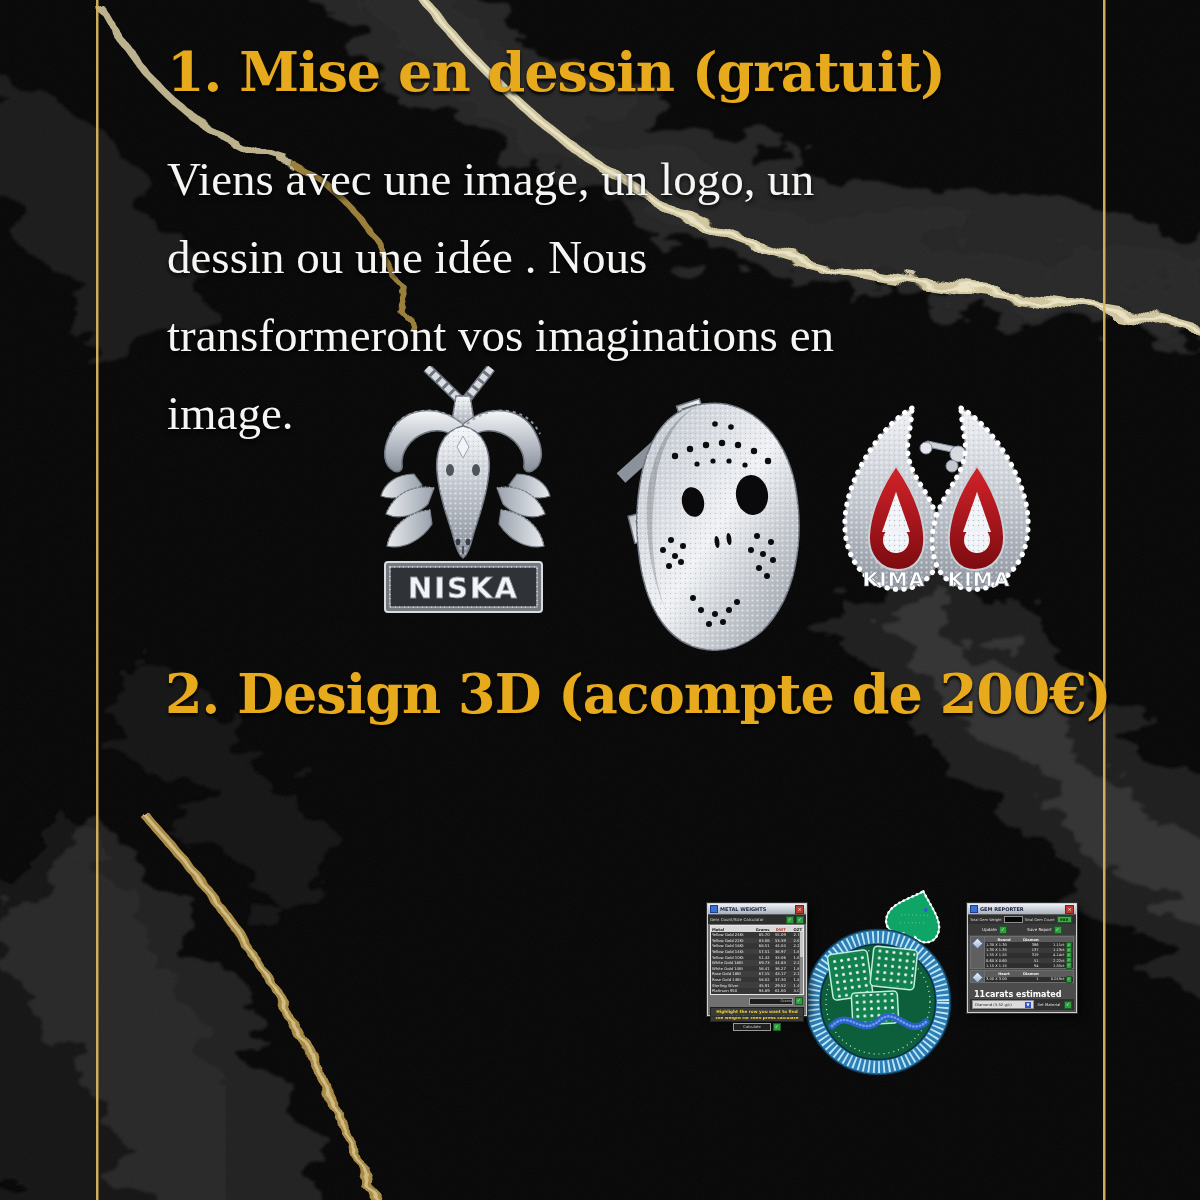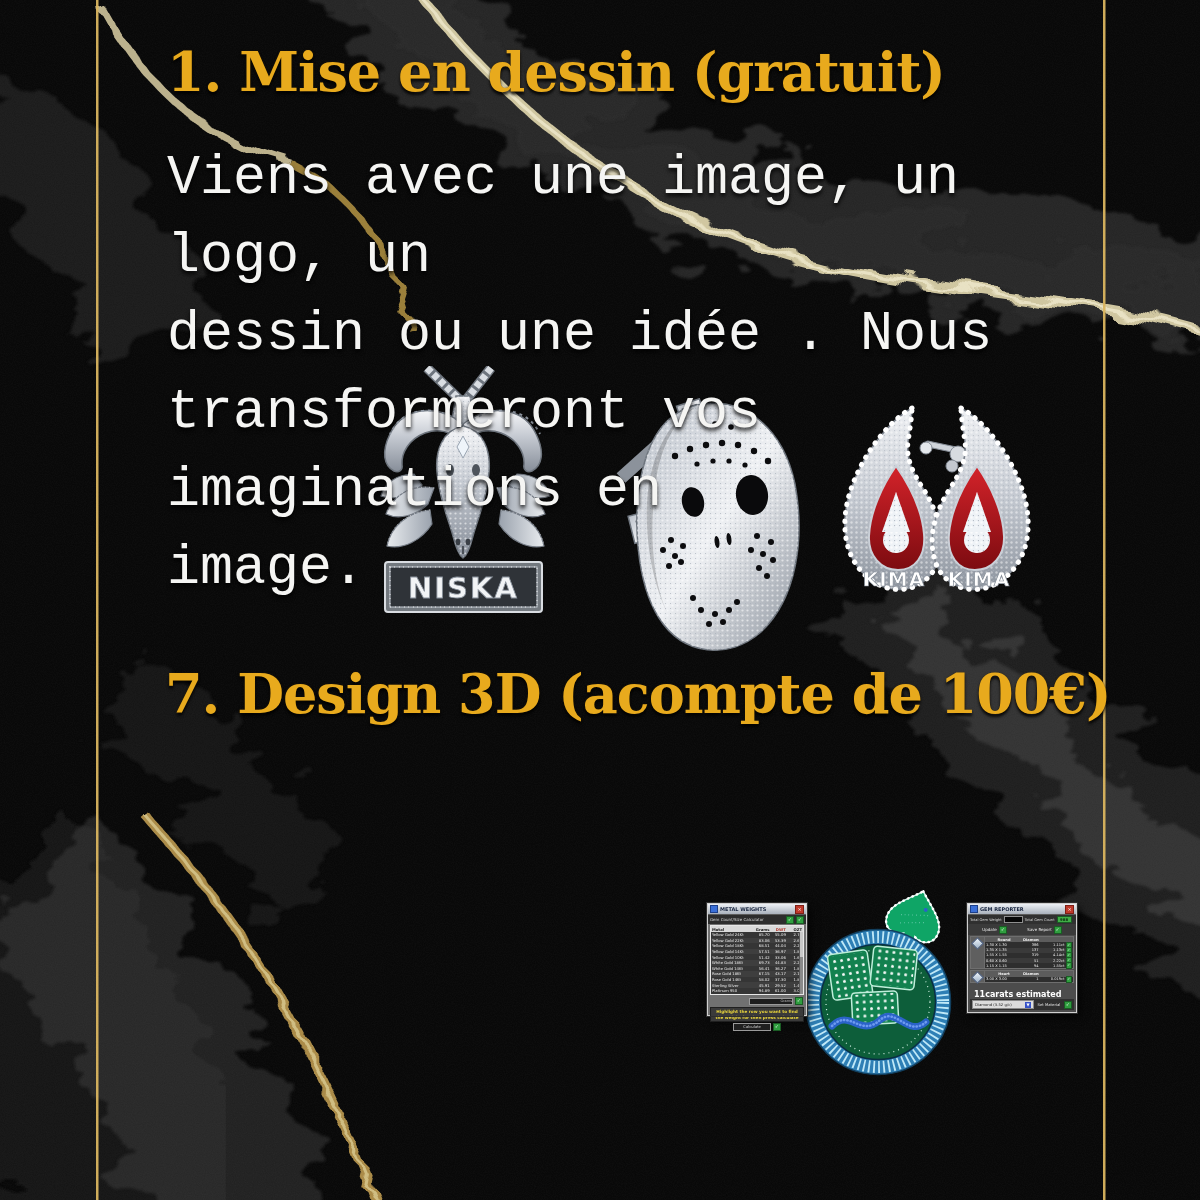--- a/index.html
+++ b/index.html
@@ -1,21 +1,21 @@
 <!DOCTYPE html>
 <html><head>
 <meta charset="utf-8">
 <style>
   html,body{margin:0;padding:0;background:#000;}
   .stage{position:relative;width:1200px;height:1200px;background:#1d4ed8;overflow:hidden;font-family:"DejaVu Serif",serif;}
   .stage svg.bg{position:absolute;left:0;top:0;z-index:0;}
   .art{position:absolute;z-index:2;}
   .txt{position:absolute;z-index:3;white-space:pre-line;}
   .title{font-family:"DejaVu Serif",serif;font-weight:700;font-size:54px;letter-spacing:-1px;color:#E8AA1D;text-shadow:0 3px 3px rgba(0,0,0,.85),0 0 2px rgba(60,40,0,.6);}
-  .bodytxt{font-family:Liberation Mono, monospace;font-size:55px;line-height:78px;color:#f5f5f3;text-shadow:0 3px 4px rgba(0,0,0,.9);}
+  .bodytxt{font-family:Liberation Serif, serif;font-size:47px;line-height:78px;color:#f5f5f3;text-shadow:0 3px 4px rgba(0,0,0,.9);}
   .t1{left:167px;top:40px;}
   .b1{left:167px;top:140px;width:900px;}
   .t2{left:165px;top:662px;}
   .b2{left:165px;top:756px;width:640px;}
 
   
   .panel{position:absolute;z-index:2;background:#717171;border:1px solid #cfcfcf;outline:1px solid #2e2e2e;
          box-shadow:3px 4px 8px rgba(0,0,0,.8);font-family:"DejaVu Sans",sans-serif;box-sizing:border-box;}
   .titlebar{height:10px;display:flex;align-items:center;gap:2px;background:linear-gradient(#eef1f6,#a9b1bc);padding:0 2px;border-bottom:1px solid #5c5c5c;}
   .ticon{width:6px;height:6px;background:#3a6fd8;border:1px solid #1c3f8a;flex:0 0 auto;}
@@ -111,21 +111,21 @@
     <rect x="96" y="0" width="2.5" height="1200" fill="#d9b35c" opacity="0.95"></rect>
     <rect x="1103" y="0" width="2.5" height="1200" fill="#d9b35c" opacity="0.95"></rect>
     <rect x="0" y="0" width="1200" height="1200" filter="url(#grain)" opacity="0.8"></rect>
   </svg>
 
   <div class="txt title t1">1. Mise en dessin (gratuit)</div>
   <div class="txt bodytxt b1">Viens avec une image, un logo, un
 dessin ou une idée . Nous
 transformeront vos imaginations en
 image.</div>
-  <div class="txt title t2">7. Design 3D (acompte de 100€)</div>
+  <div class="txt title t2">2. Design 3D (acompte de 200€)</div>
 
   <svg class="art" style="left:378px;top:366px;" width="175" height="260" viewBox="0 0 175 260">
     <defs>
       <linearGradient id="gSilver" x1="0" y1="0" x2="0" y2="1">
         <stop offset="0" stop-color="#f5f6f8"></stop>
           <stop offset="0.45" stop-color="#c2c7cf"></stop>
           <stop offset="1" stop-color="#878e99"></stop>
       </linearGradient>
       <linearGradient id="gSilver2" x1="0" y1="0" x2="1" y2="0">
         <stop offset="0" stop-color="#e9ecef"></stop>

